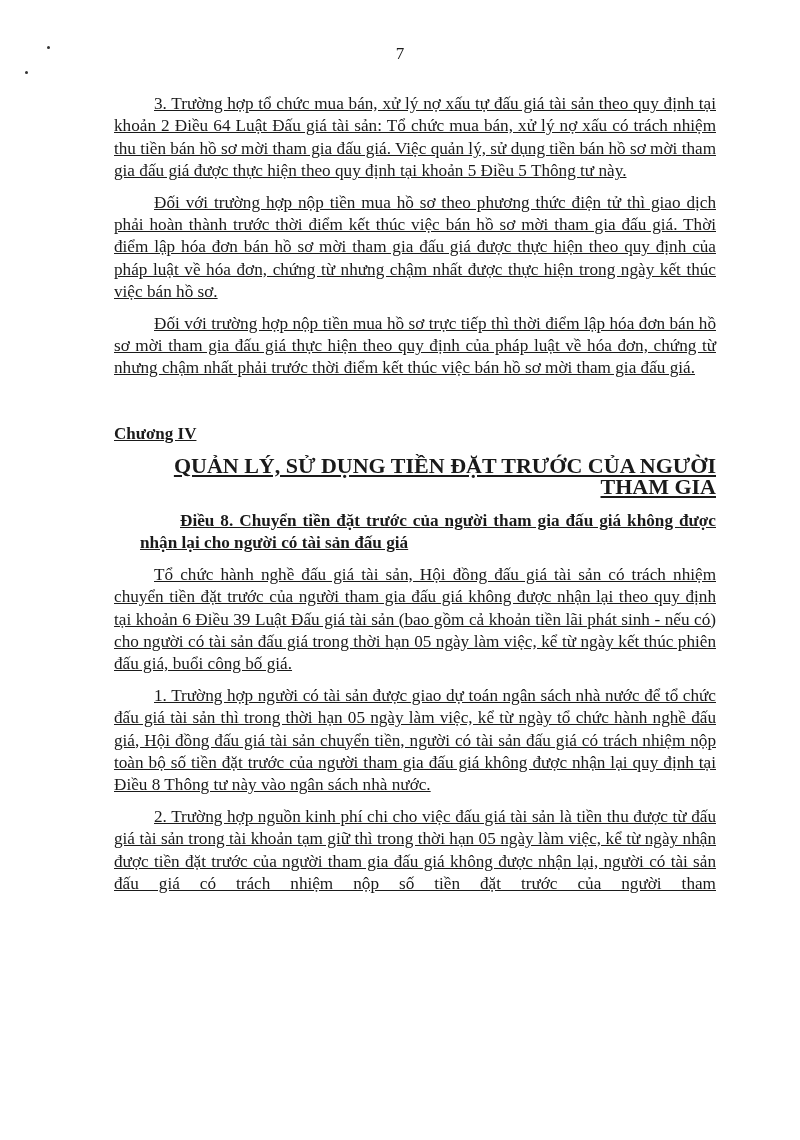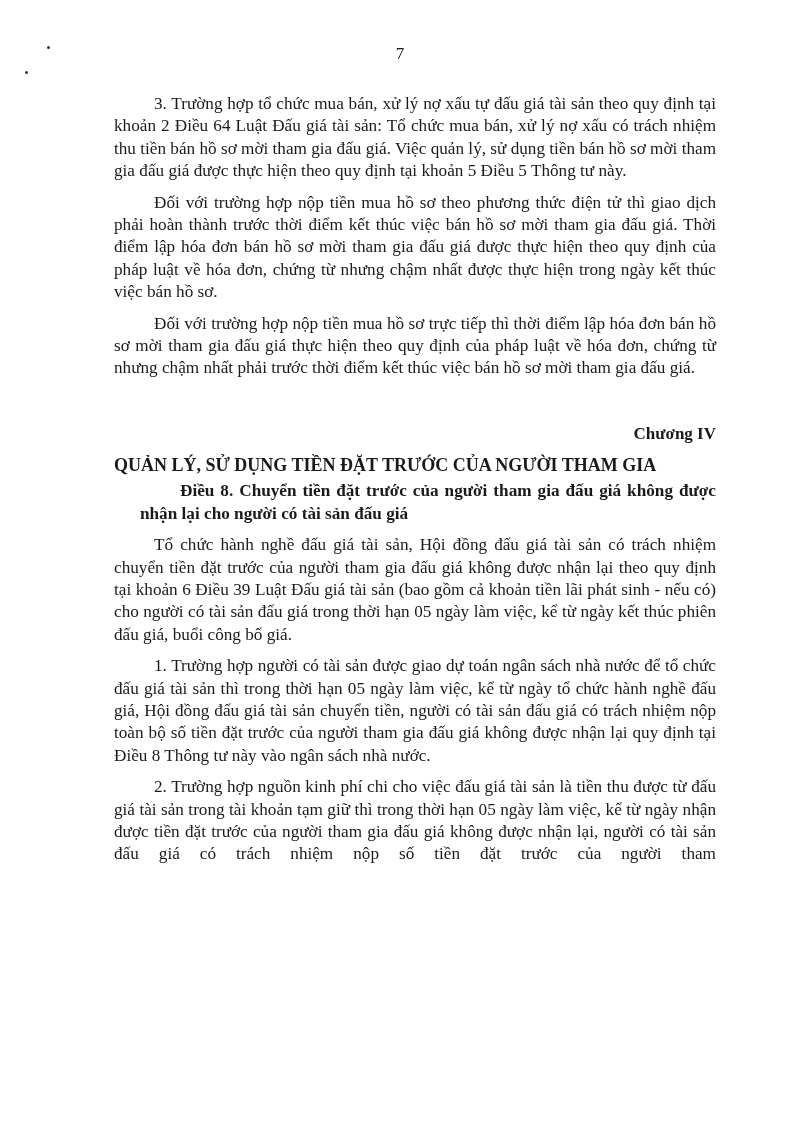--- a/index.html
+++ b/index.html
@@ -1,25 +1,25 @@
 <!DOCTYPE html>
 <html><head>
 <meta charset="utf-8">
 <style>
   html, body { margin:0; padding:0; background:#ffffff; }
   body { width:800px; height:1140px; position:relative; overflow:hidden;
          font-family:"Liberation Serif","DejaVu Serif",serif; color:#1a1a1a; }
   .dot { position:absolute; width:3px; height:3px; border-radius:50%; background:#333; }
   .page-num { position:absolute; top:44px; left:0; width:800px; text-align:center; font-size:17px; }
-  .content { position:absolute; left:114px; top:93px; width:602px; }
+  .content { position:absolute; left:114px; top:93px; width:602px;text-decoration:underline; }
   p { margin:0; font-size:17.2px; line-height:22.4px; text-align:justify; }
   p.para { text-indent:40px; margin-bottom:9px; }
   .spacer1 { height:34px; }
-  .chapter { text-align:right; font-weight:bold; font-size:17px; line-height:22px; margin-bottom:10px; }
-  .chapter-title { text-align:left; font-weight:bold; font-size:18px; line-height:21.5px; margin-bottom:4px; }
+  .chapter { text-align:left; font-weight:bold; font-size:17px; line-height:22px; margin-bottom:10px; }
+  .chapter-title { text-align:right; font-weight:bold; font-size:22px; line-height:21.5px; margin-bottom:12px; }
   .article { font-weight:bold; text-indent:40px; margin-bottom:9px; font-size:17.2px; line-height:22.4px; text-align:justify;margin-left:26px; }
 </style>
 </head>
 <body>
 
 <span class="dot" style="left:47px;top:46px;"></span>
 <span class="dot" style="left:25px;top:71px;"></span>
 
 <div class="page-num">7</div>
 

